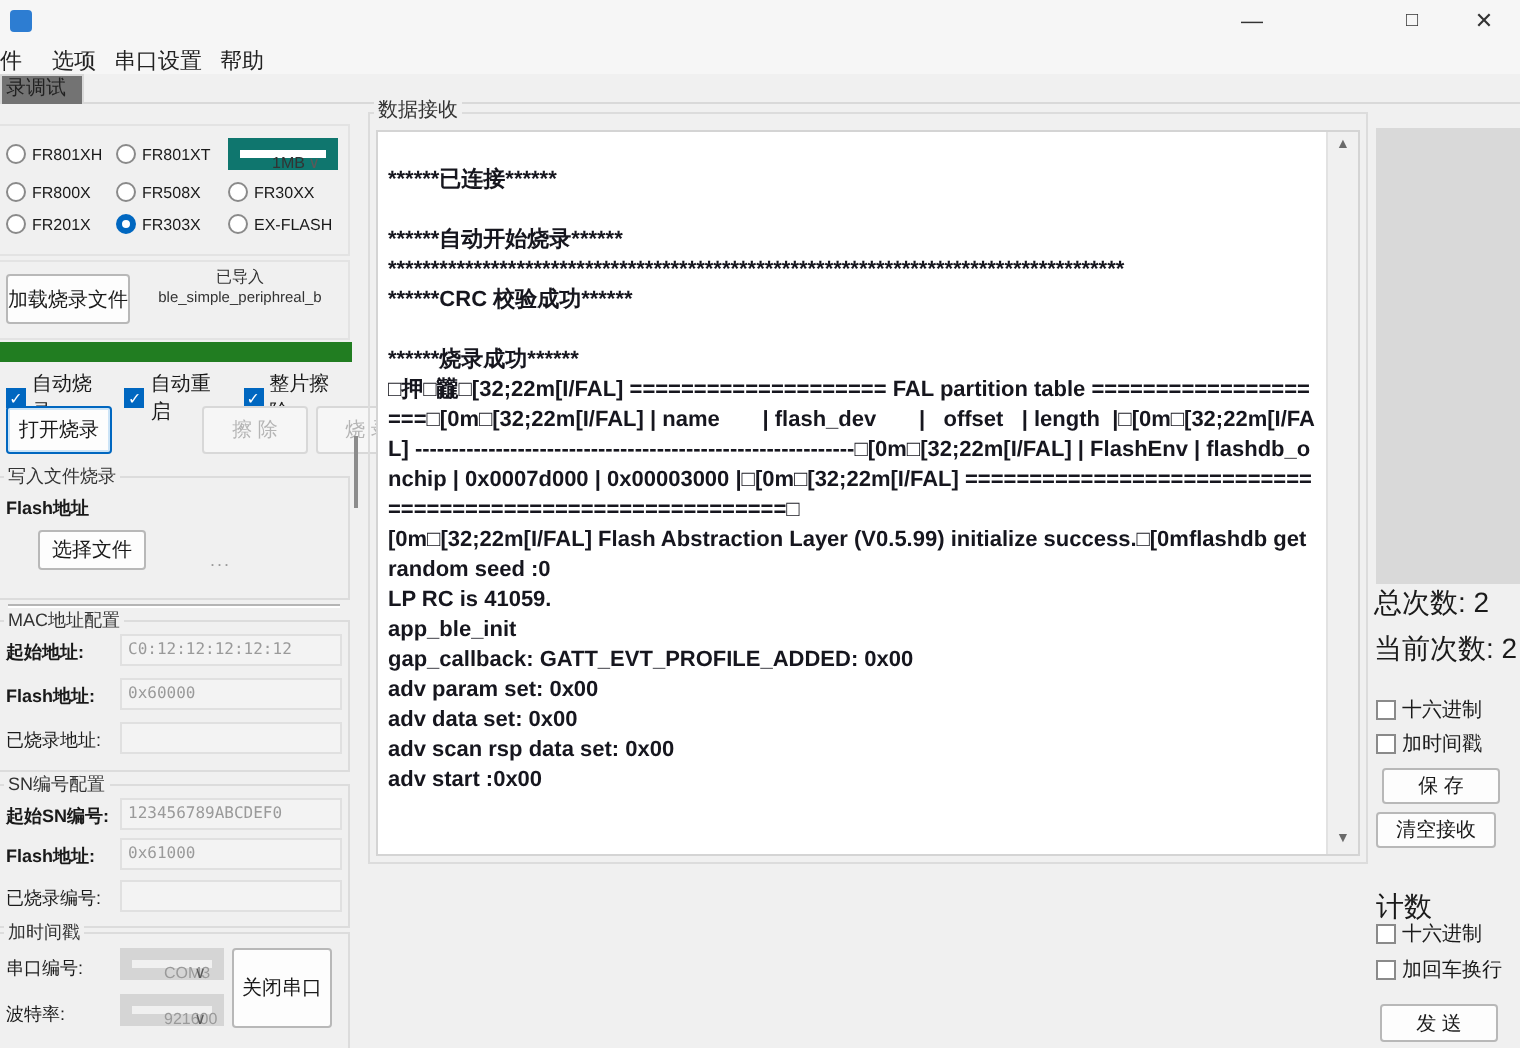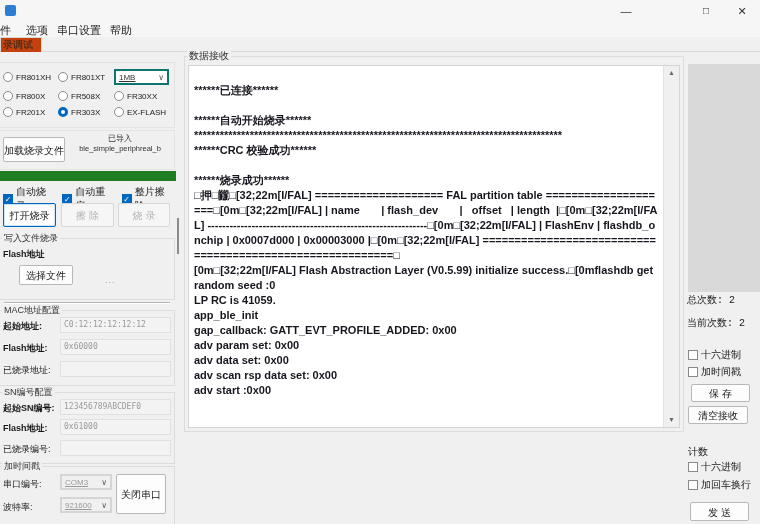--- a/index.html
+++ b/index.html
@@ -14,34 +14,34 @@
   .win-btn{position:absolute;top:0;width:28px;height:22px;text-align:center;line-height:22px;
            font-size:11px;color:#333;}
   .btn-min{left:612px;}
   .btn-max{left:692px;font-size:10px;}
   .btn-close{left:728px;}
   
   .menubar{position:absolute;left:0;top:22px;width:760px;height:15px;background:#f6f6f6;font-size:11px;color:#222;}
   .menu-item{position:absolute;top:1px;}
   
   .tabrow{position:absolute;left:0;top:37px;width:760px;height:14px;background:#f0f0f0;border-bottom:1px solid #d9d9d9;}
-  .tab{position:absolute;left:0;top:0;height:14px;padding:0 8px 0 2px;background:#c2410c;
+  .tab{position:absolute;left:0;top:0;height:14px;padding:0 8px 0 2px;background:#737373;
        border:1px solid #d9d9d9;border-bottom:none;font-size:10px;line-height:14px;color:#222;}
   
   .groupbox{position:absolute;border:1px solid #dcdcdc;}
   .group-title{position:absolute;top:-6px;left:2px;background:#f0f0f0;font-size:9px;color:#333;padding:0 2px;line-height:10px;}
   .fieldlabel{position:absolute;font-size:9px;color:#1a1a1a;font-weight:bold;}
   .textbox{position:absolute;background:#f3f3f3;border:1px solid #e0e0e0;color:#9a9a9a;
            font-family:"DejaVu Sans Mono","Liberation Mono",monospace;font-size:8px;line-height:14px;padding:0 3px;overflow:hidden;white-space:nowrap;}
   .btn{position:absolute;background:#fdfdfd;border:1px solid #b8b8b8;border-radius:2px;
        font-size:10px;color:#1a1a1a;text-align:center;box-sizing:border-box;}
   .btn.primary{border:1px solid #0067c0;box-shadow:0 0 0 1px #cce4f7 inset;}
-  .btn.disabled{color:#b5b5b5;border-color:#d8d8d8;background:#f6f6f6;}
-  .selectbox{position:absolute;background:#fff;border:2px solid #0f766e;font-size:8px;color:#333;
-             line-height:14px;padding:0 3px;box-sizing:border-box;text-decoration:underline;}
+  .btn.disabled{color:#b5b5b5;border-color:#d8d8d8;background:#f6f6f6;margin-left:40px;}
+  .selectbox{position:absolute;background:#fff;border:6px solid #0f766e;font-size:8px;color:#333;
+             line-height:14px;padding:0 16px;box-sizing:border-box;}
   .selectbox .chev{position:absolute;right:3px;top:0;color:#5a5a5a;font-size:8px;}
   .selectbox.dim{background:#f0f0f0;color:#9a9a9a;border-color:#d5d5d5;}
   .checkrow{display:flex;align-items:center;gap:3px;font-size:10px;color:#1a1a1a;}
   .cb{width:10px;height:10px;box-sizing:border-box;border:1px solid #8a8a8a;background:#fff;flex:0 0 auto;
       font-size:8px;line-height:9px;text-align:center;color:#fff;}
   .cb.on{background:#0067c0;border-color:#0067c0;}
   .rb{width:10px;height:10px;box-sizing:border-box;border:1px solid #8a8a8a;border-radius:50%;background:#fff;flex:0 0 auto;}
   .rb.on{border:3px solid #0067c0;}
   .radio{display:flex;align-items:center;gap:3px;font-size:8px;color:#1a1a1a;letter-spacing:0;}
   
@@ -51,21 +51,21 @@
   .progress{position:absolute;left:0;top:171px;width:176px;height:10px;background:#217d21;}
   .opsbox{position:absolute;left:0;top:181px;width:174px;height:52px;}
   
   .logtext{position:absolute;left:3px;top:8px;right:3px;bottom:3px;background:#fff;border:1px solid #d4d4d4;overflow:hidden;}
   .loginner{position:absolute;left:5px;top:2px;right:20px;bottom:2px;
             font-family:"Liberation Sans","DejaVu Sans",sans-serif;font-weight:bold;font-size:11px;line-height:15px;
             color:#16161e;white-space:pre-wrap;word-break:break-all;overflow:hidden;}
   .vscroll{position:absolute;right:0;top:0;bottom:0;width:15px;background:#f0f0f0;border-left:1px solid #e2e2e2;}
   .varrow{position:absolute;left:0;width:15px;height:14px;text-align:center;font-size:7px;color:#6a6a6a;line-height:14px;}
   
-  .stat{position:absolute;font-size:10px;color:#1a1a1a;font-family:Liberation Mono, monospace;}
+  .stat{position:absolute;font-size:14px;color:#1a1a1a;}
   .grayrect{position:absolute;left:688px;top:64px;width:72px;height:228px;background:#d9d9d9;}
   .splitter{position:absolute;left:177px;top:218px;width:2px;height:36px;background:#8c8c8c;}
   .sep{position:absolute;left:4px;top:302px;width:166px;height:1px;background:#b5b5b5;box-shadow:0 1px 0 #fff;}
   .dots{position:absolute;color:#9a9a9a;font-size:9px;letter-spacing:1px;}
   .loadstatus{position:absolute;left:68px;top:3px;width:104px;text-align:center;font-size:8px;color:#333;line-height:10px;}
   .loadfile{font-size:7.5px;color:#333;white-space:nowrap;}
 </style>
 </head>
 <body>
 

